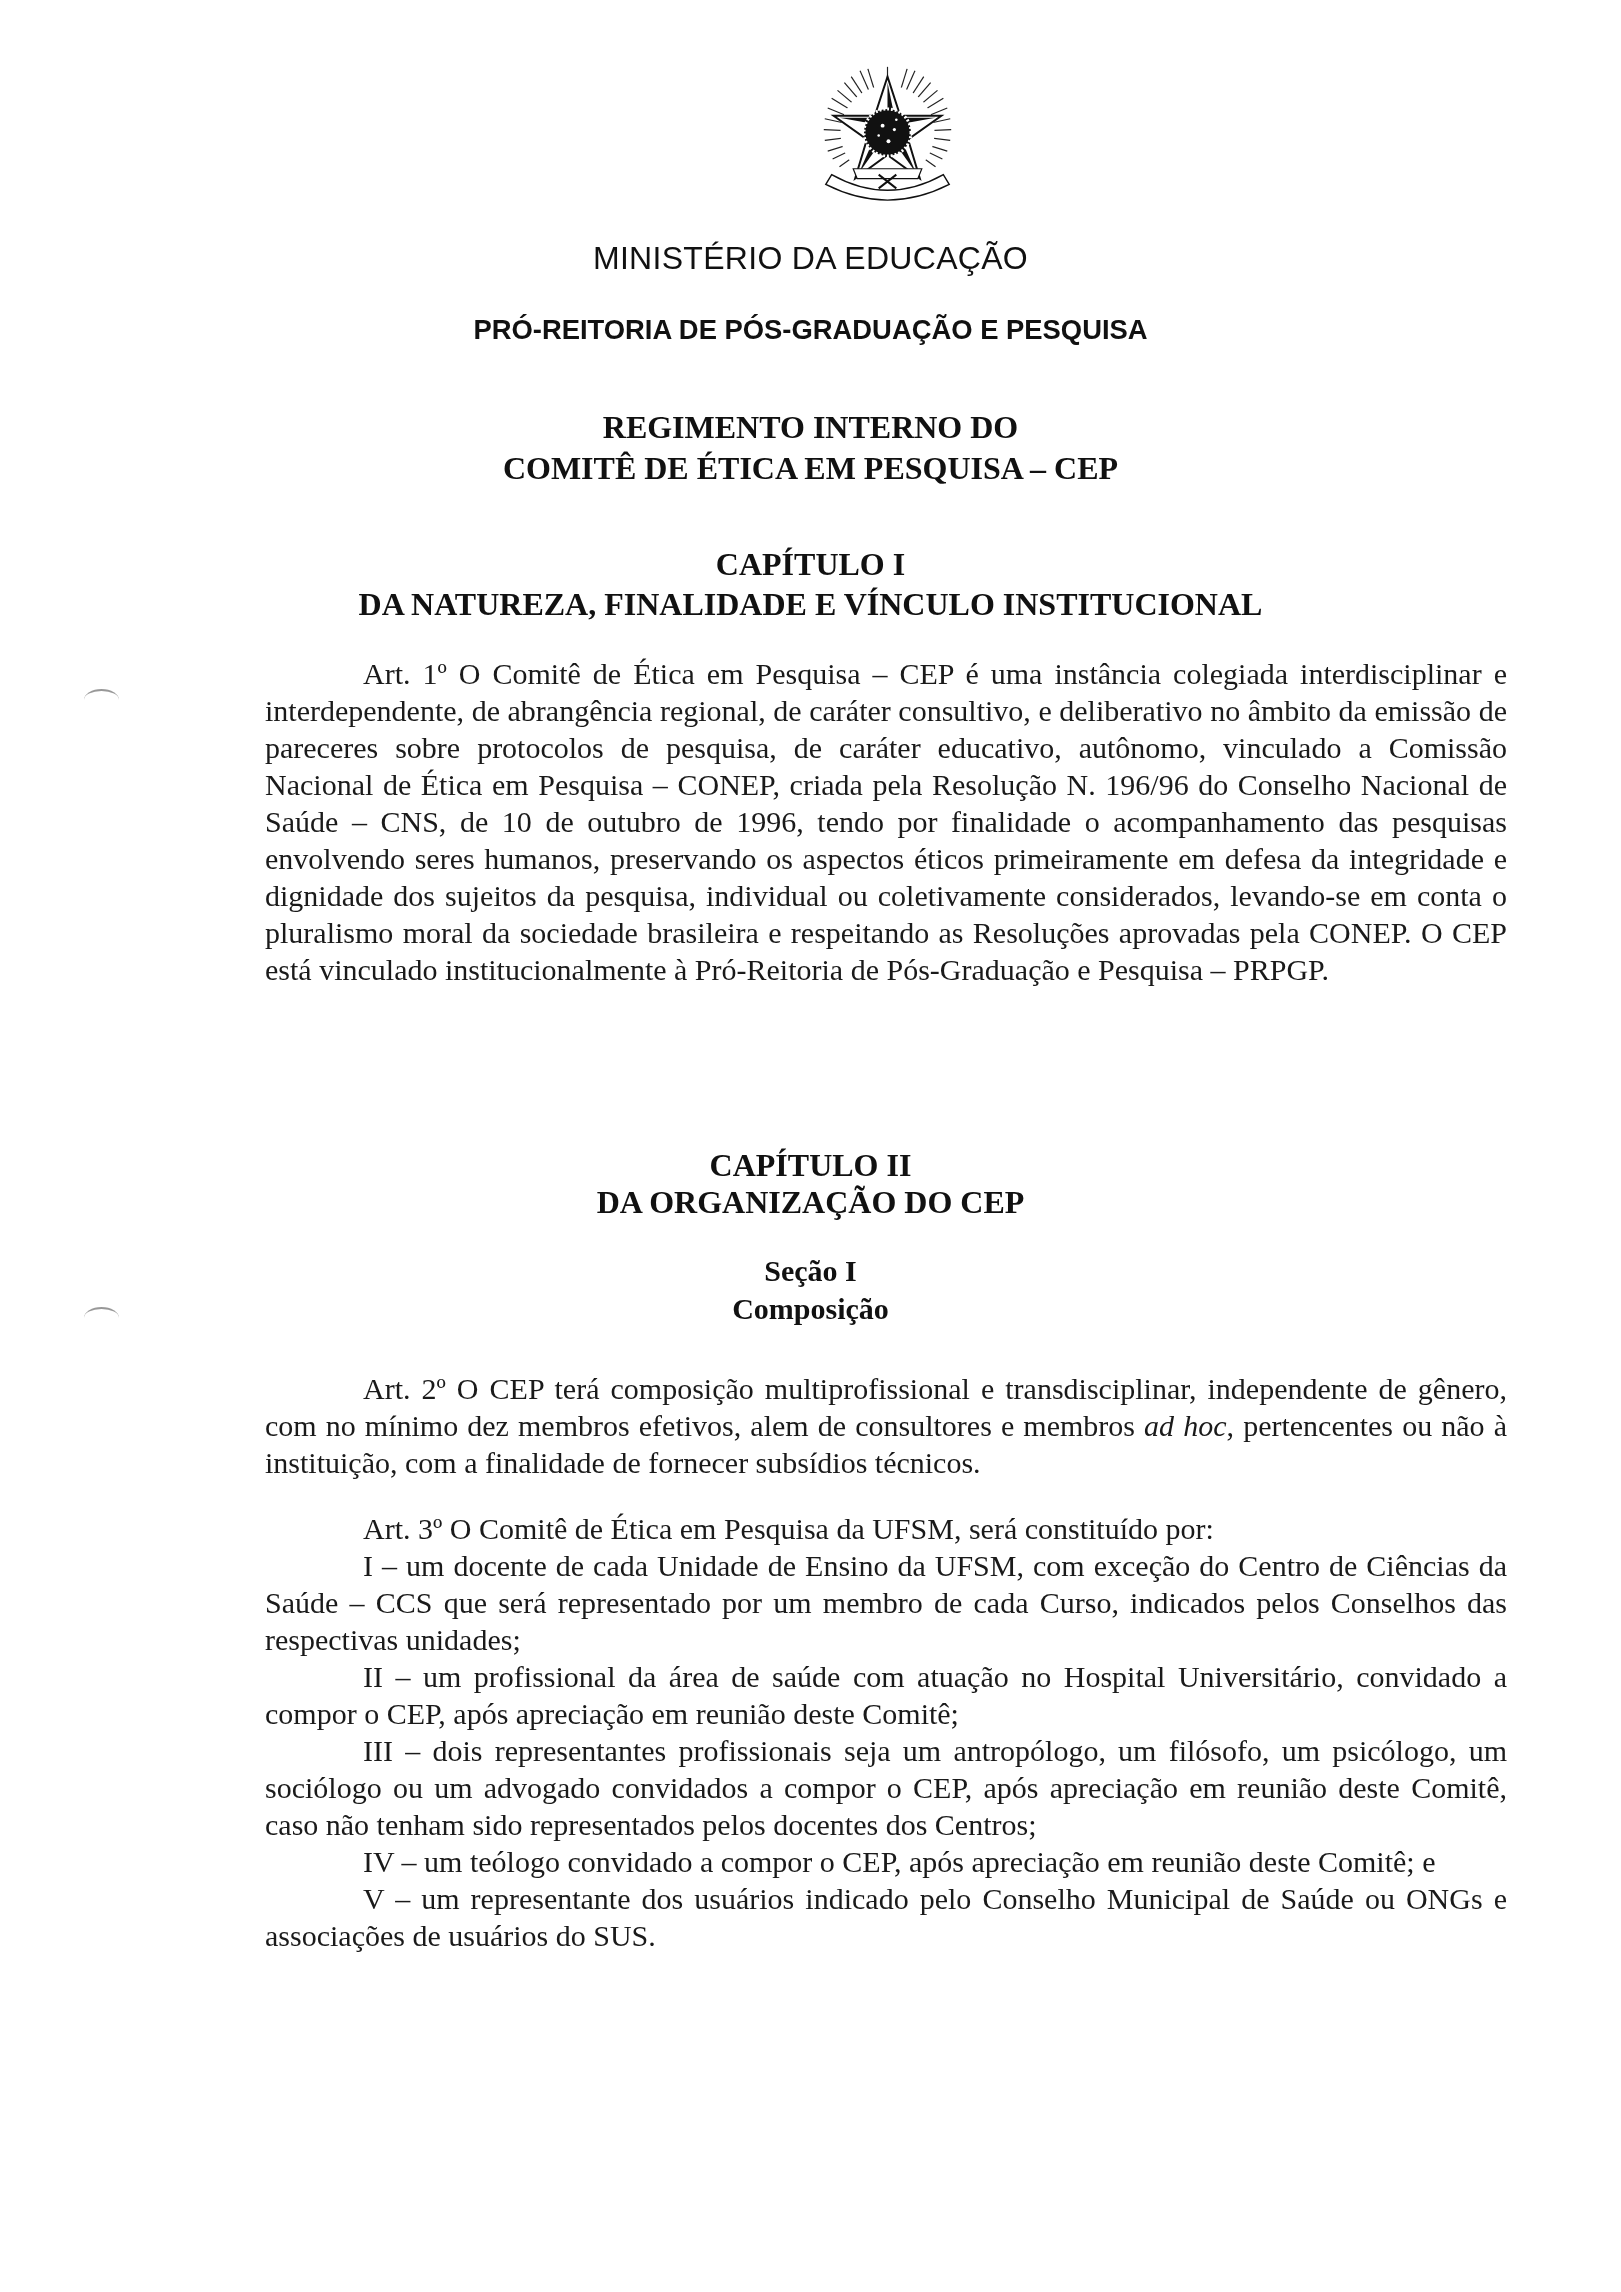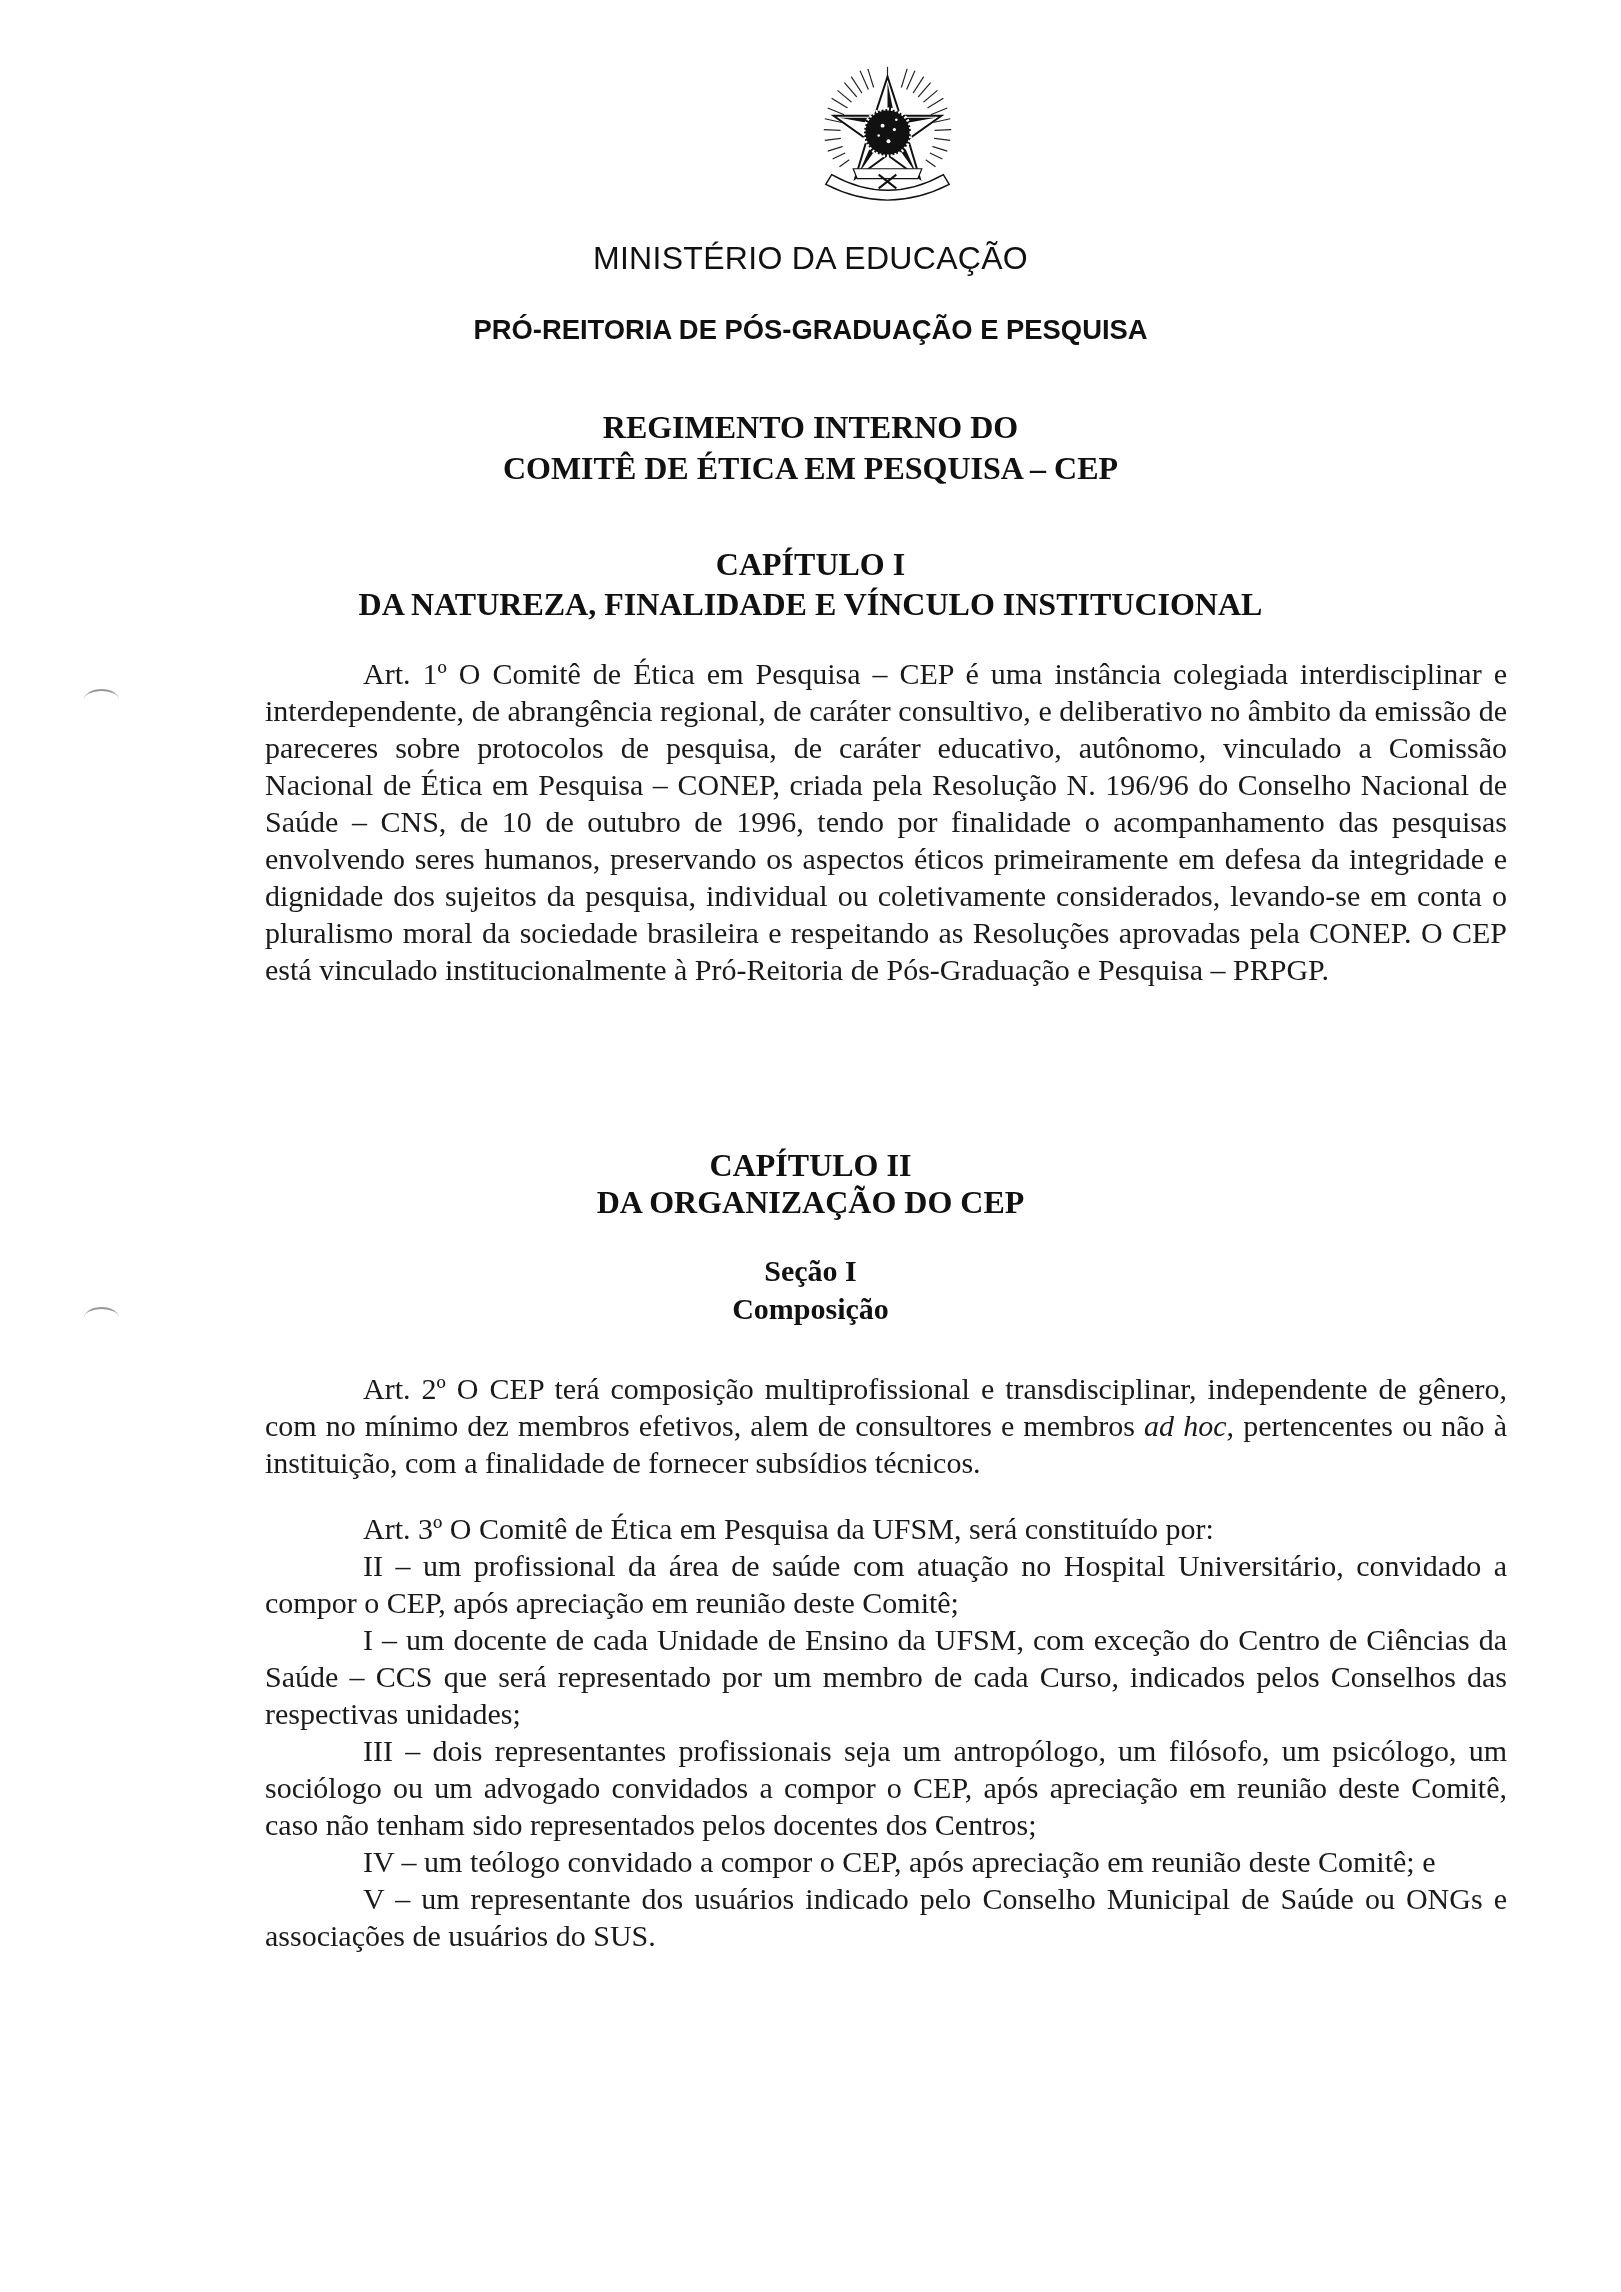--- a/index.html
+++ b/index.html
@@ -99,22 +99,22 @@
   <div class="title" style="top:1184px">DA ORGANIZAÇÃO DO CEP</div>
   <div class="title" style="top:1292px; font-size:30px">Composição</div>
   <div class="title" style="top:1254px; font-size:30px">Seção I</div>
 
   <div class="body" style="top:1370px">
     <p class="p ind"><span>Art. 2º O CEP terá composição multiprofissional e transdisciplinar, independente de gênero, com no mínimo dez membros efetivos, alem de consultores e membros </span><em>ad hoc</em><span>, pertencentes ou não à instituição, com a finalidade de fornecer subsídios técnicos.</span></p>
   </div>
 
   <div class="body" style="top:1510px">
     <p class="p ind">Art. 3º O Comitê de Ética em Pesquisa da UFSM, será constituído por:</p>
+    <p class="li">I – um docente de cada Unidade de Ensino da UFSM, com exceção do Centro de Ciências da Saúde – CCS que será representado por um membro de cada Curso, indicados pelos Conselhos das respectivas unidades;</p>
     <p class="li" style="white-space:pre-wrap">II – um profissional da área de saúde com atuação no Hospital Universitário, convidado a    compor o CEP, após apreciação em reunião deste Comitê;</p>
-    <p class="li">I – um docente de cada Unidade de Ensino da UFSM, com exceção do Centro de Ciências da Saúde – CCS que será representado por um membro de cada Curso, indicados pelos Conselhos das respectivas unidades;</p>
     <p class="li">III – dois representantes profissionais seja um antropólogo, um filósofo, um psicólogo, um sociólogo ou um advogado convidados a compor o CEP, após apreciação em reunião deste Comitê, caso não tenham sido representados pelos docentes dos Centros;</p>
     <p class="li">IV – um teólogo convidado a compor o CEP, após apreciação em reunião deste Comitê; e</p>
     <p class="li">V – um representante dos usuários indicado pelo Conselho Municipal de Saúde ou ONGs e associações de usuários do SUS.</p>
   </div>
 
 
 </div>
 
 
 </body></html>

